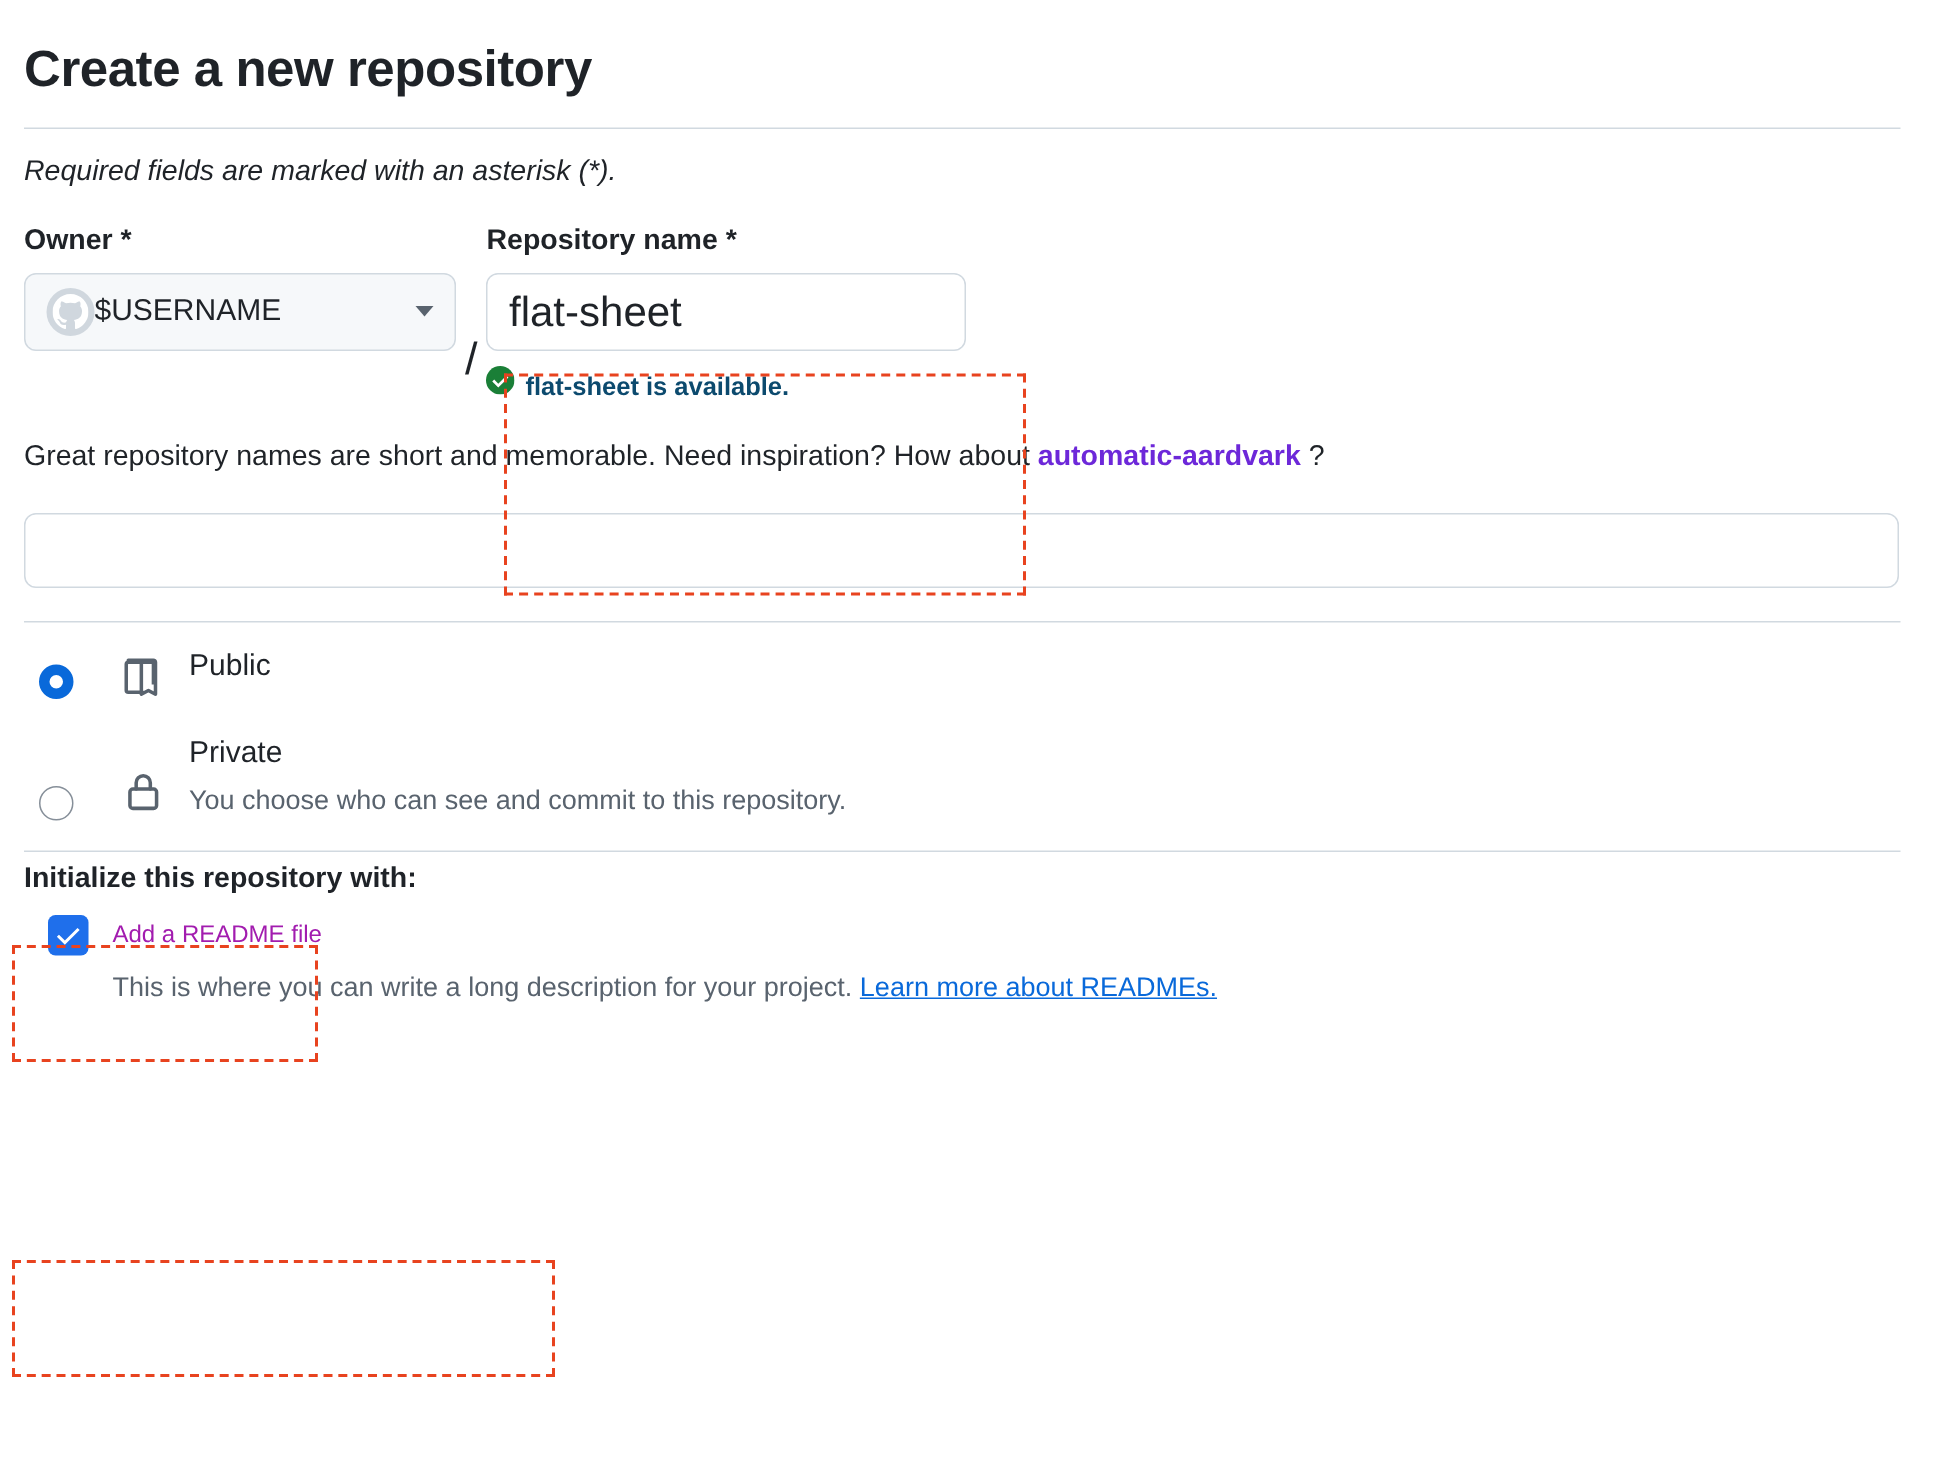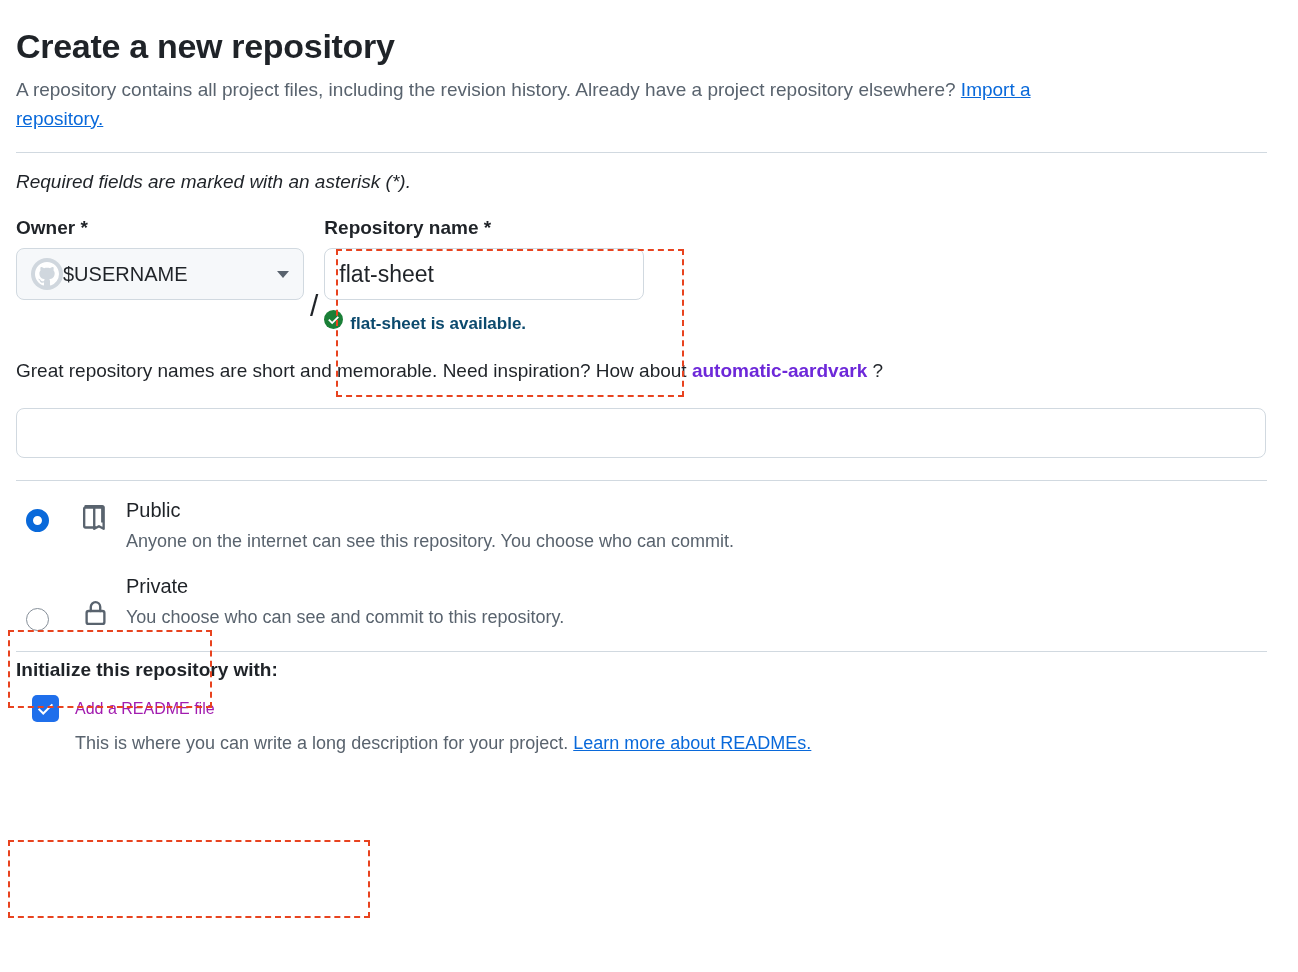--- a/index.html
+++ b/index.html
@@ -129,21 +129,21 @@
     align-self: flex-end;
     padding-bottom: 2px;
   }
 
   .repo-input {
     width: 320px;
     height: 52px;
     border: 1px solid #d1d9e0;
     border-radius: 8px;
     background: #ffffff;
-    font-size: 23px;
+    font-size: 28px;
     font-family: "Liberation Sans", sans-serif;
     color: #1f2328;
     padding: 0 14px;
   }
 
   .availability {
     display: flex;
     align-items: flex-end;
     gap: 7px;
     margin-top: 10px;
@@ -265,23 +265,20 @@
     z-index: 5;
   }
 </style>
 </head>
 <body>
 
 <div class="page">
 
   <h1 class="page-title">Create a new repository</h1>
 
-  <p class="page-subtitle">
-    <span>A repository contains all project files, including the revision history. Already have a project repository elsewhere? </span><a class="link">Import a repository.</a>
-  </p>
 
   <div class="divider"></div>
 
   <p class="required-note">Required fields are marked with an asterisk (*).</p>
 
   <div class="name-row">
 
     <div class="field-col">
       <span class="field-label">Owner *</span>
       <div class="owner-select">
@@ -327,21 +324,20 @@
     <div class="vis-option">
       <span class="radio checked"></span>
       <span class="vis-icon">
         <svg width="29" height="29" viewBox="0 0 16 16" fill="none" stroke="#59636e" stroke-width="1.3" aria-hidden="true">
           <path d="M2.5 1.75h9.25a.75.75 0 0 1 .75.75v11.75l-2.6-1.4-2.6 1.4V2.5H2.5a.75.75 0 0 0-.75.75v9.5c0 .41.34.75.75.75h5.3" stroke-linejoin="round" stroke-linecap="round"></path>
           <path d="M7.3 2.5h4.45v8.2" stroke-linejoin="round"></path>
         </svg>
       </span>
       <span class="vis-text">
         <div class="vis-title">Public</div>
-        <div class="vis-desc">Anyone on the internet can see this repository. You choose who can commit.</div>
       </span>
     </div>
 
     <div class="vis-option" style="padding-top:10px;align-items:flex-end;">
       <span class="radio"></span>
       <span class="vis-icon">
         <svg width="29" height="29" viewBox="0 0 16 16" fill="none" stroke="#59636e" stroke-width="1.3" aria-hidden="true">
           <rect x="3.1" y="7.2" width="9.8" height="7.1" rx="1.1"></rect>
           <path d="M5.4 7.2V4.9a2.6 2.6 0 0 1 5.2 0v2.3" stroke-linecap="round"></path>
         </svg>

